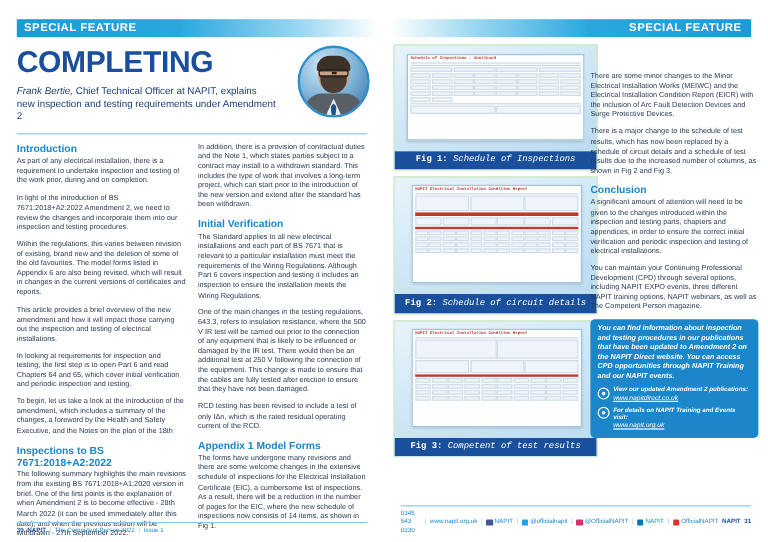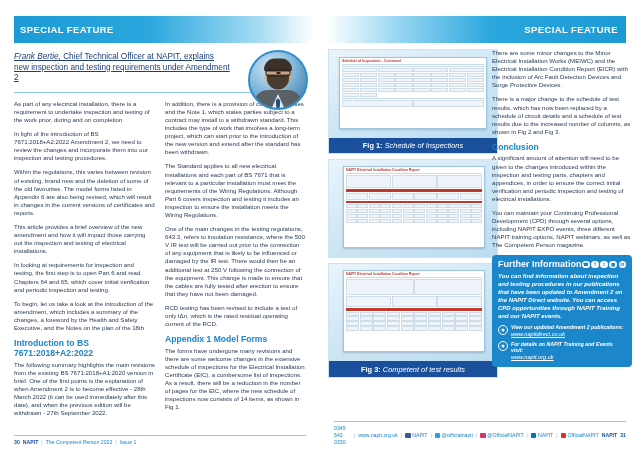--- a/index.html
+++ b/index.html
@@ -18,21 +18,21 @@
     background:#ffffff;
   }
   .right-page{
     width:320px;height:452px;position:relative;
     box-sizing:border-box;
     background:#ffffff;
   }
 
   
   .sf-banner{
-    height:27px;margin-top:16px;
+    height:15px;margin-top:16px;
     display:flex;align-items:center;
     color:#ffffff;font-weight:bold;font-size:9.5px;
     letter-spacing:.4px;
   }
   .sf-left{
     background:linear-gradient(90deg,#1b9ad6 0%,#2ba7de 45%,#9fd9f2 80%,#ffffff 100%);
     width:300px;margin-left:14px;padding-left:6px;box-sizing:border-box;
   }
   .sf-right{
     background:linear-gradient(90deg,#ffffff 0%,#9fd9f2 22%,#2ba7de 55%,#1b9ad6 100%);
@@ -41,21 +41,21 @@
   }
 
   .headline-wrap{margin:9px 0 0 14px;position:relative;width:300px;}
   .headline{
     font-size:25px;line-height:24px;font-weight:bold;
     color:#1a4f9c;letter-spacing:-.3px;
   }
   .headline .l2{color:#1b86c9;}
   .standfirst{
     margin-top:7px;width:216px;
-    font-size:8.2px;line-height:10.6px;color:#1c3f7a;text-decoration:underline;
+    font-size:8.2px;line-height:10.6px;color:#1c3f7a;
   }
   .standfirst em{font-style:italic;}
 
   .portrait{
     position:absolute;right:6px;top:-2px;
     width:56px;height:56px;border-radius:50%;
     background:radial-gradient(circle at 35% 28%, #cfe6f5 0%, #7fb4d8 48%, #2f6ca3 100%);
     border:2px solid #2f8fcb;overflow:hidden;
   }
   .portrait .face{
@@ -107,20 +107,21 @@
   p.body{
     font-size:6.1px;line-height:8.1px;margin:0 0 6px 0;color:#2a3b55;
     text-align:left;
   }
 
   
   .fig-area{margin:6px 8px 0 8px;}
   .figure{
     border:1px solid #cfe4f2;background:#bef264;margin-bottom:5px;
     box-sizing:border-box;
+    font-family:Liberation Mono, monospace;
   }
   .fig-img{
     background:linear-gradient(160deg,#e9f4fb 0%,#cfe7f6 50%,#bcdcf0 100%);
     position:relative;overflow:hidden;
   }
   .fig-doc{
     position:absolute;background:#ffffff;border:1px solid #9ec6e0;
     box-shadow:0 1px 2px rgba(0,0,0,.18);
     overflow:hidden;
   }
@@ -136,21 +137,21 @@
     position:absolute;left:0;right:0;bottom:0;height:6px;background:#ffffff;
     clip-path:polygon(0 55%,4% 30%,9% 62%,14% 28%,19% 60%,25% 25%,31% 58%,37% 30%,43% 62%,49% 28%,55% 60%,61% 26%,67% 58%,73% 30%,79% 62%,85% 28%,91% 58%,96% 32%,100% 55%,100% 100%,0 100%);
   }
   .fig-caption{
     background:#1a4f9c;color:#ffffff;text-align:center;
     font-size:7.4px;font-style:italic;padding:3.2px 0;line-height:9px;
   }
   .fig-caption b{font-style:normal;font-weight:bold;}
 
   
-  .right-cols{position:absolute;left:172px;top:49px;width:140px;}
+  .right-cols{position:absolute;left:172px;top:60px;width:140px;}
   .right-text p.body{font-size:6.1px;line-height:8.1px;}
 
   
   .fi-box{
     background:#1b86c9;border-radius:4px;color:#ffffff;
     padding:4px 6px 6px 6px;margin-top:5px;position:relative;
     box-sizing:border-box;
   }
   .fi-head{
     display:flex;align-items:center;justify-content:space-between;
@@ -209,52 +210,55 @@
 <div class="page">
 
   <div class="left-page">
 
     <div class="sf-banner sf-left">
       <span>SPECIAL FEATURE</span>
     </div>
 
     <div class="headline-wrap">
       <div class="headline">
+        <div>COMPLETING</div>
       </div>
       <div class="standfirst">
         <em>Frank Bertie,</em><span> Chief Technical Officer at NAPIT, explains new inspection and testing requirements under Amendment 2</span>
       </div>
       <div class="portrait">
         <div class="body"></div>
         <div class="shirt"></div>
         <div class="tie"></div>
         <div class="face"></div>
         <div class="hair"></div>
         <div class="beard"></div>
         <div class="glasses"></div>
       </div>
     </div>
 
     <div class="rule"></div>
 
     <div class="cols">
       <div class="col">
+        <h3 class="sec">Introduction</h3>
         <p class="body">As part of any electrical installation, there is a requirement to undertake inspection and testing of the work prior, during and on completion.</p>
         <p class="body">In light of the introduction of BS 7671:2018+A2:2022 Amendment 2, we need to review the changes and incorporate them into our inspection and testing procedures.</p>
         <p class="body">Within the regulations, this varies between revision of existing, brand new and the deletion of some of the old favourites. The model forms listed in Appendix 6 are also being revised, which will result in changes in the current versions of certificates and reports.</p>
         <p class="body">This article provides a brief overview of the new amendment and how it will impact those carrying out the inspection and testing of electrical installations.</p>
         <p class="body">In looking at requirements for inspection and testing, the first step is to open Part 6 and read Chapters 64 and 65, which cover initial verification and periodic inspection and testing.</p>
         <p class="body">To begin, let us take a look at the introduction of the amendment, which includes a summary of the changes, a foreword by the Health and Safety Executive, and the Notes on the plan of the 18th</p>
-        <h3 class="sec big">Introduction to BS 7671:2018+A2:2022</h3>
+        <h3 class="sec big">Inspections to BS 7671:2018+A2:2022</h3>
         <p class="body">The following summary highlights the main revisions from the existing BS 7671:2018+A1:2020 version in brief. One of the first points is the explanation of when Amendment 2 is to become effective - 28th March 2022 (it can be used immediately after this date), and when the previous edition will be withdrawn - 27th September 2022.</p>
 
       </div>
 
       <div class="col">
         <p class="body">In addition, there is a provision of contractual duties and the Note 1, which states parties subject to a contract may install to a withdrawn standard. This includes the type of work that involves a long-term project, which can start prior to the introduction of the new version and extend after the standard has been withdrawn.</p>
+        <h3 class="sec">Initial Verification</h3>
         <p class="body">The Standard applies to all new electrical installations and each part of BS 7671 that is relevant to a particular installation must meet the requirements of the Wiring Regulations. Although Part 6 covers inspection and testing it includes an inspection to ensure the installation meets the Wiring Regulations.</p>
         <p class="body">One of the main changes in the testing regulations, 643.3, refers to insulation resistance, where the 500 V IR test will be carried out prior to the connection of any equipment that is likely to be influenced or damaged by the IR test. There would then be an additional test at 250 V following the connection of the equipment. This change is made to ensure that the cables are fully tested after erection to ensure that they have not been damaged.</p>
         <p class="body">RCD testing has been revised to include a test of only IΔn, which is the rated residual operating current of the RCD.</p>
         <h3 class="sec">Appendix 1 Model Forms</h3>
         <p class="body">The forms have undergone many revisions and there are some welcome changes in the extensive schedule of inspections for the Electrical Installation Certificate (EIC), a cumbersome list of inspections. As a result, there will be a reduction in the number of pages for the EIC, where the new schedule of inspections now consists of 14 items, as shown in Fig 1.</p>
 
       </div>
     </div>
 
     <div class="footer">
@@ -406,20 +410,24 @@
               <div class="doc-cell"></div>
                 <div class="doc-cell"></div>
               <div class="doc-cell"></div>
                 <div class="doc-cell"></div>
               <div class="doc-cell"></div>
                 <div class="doc-cell"></div>
             </div>
             <div class="doc-tornedge"></div>
           </div>
         </div>
+        <div class="fig-caption">
+          <b>Fig 2:</b>
+          <span>Schedule of circuit details</span>
+        </div>
       </div>
 
       <div class="figure">
         <div class="fig-img" style="height:97px;">
           <div class="fig-doc" style="left:14px;top:6px;width:140px;height:80px;">
             <div class="doc-title">NAPIT Electrical Installation Condition Report</div>
             <div class="doc-line"></div>
             <div class="doc-grid" style="grid-template-columns:1fr 1fr;">
               <div class="doc-cell" style="height:14px;"></div>
               <div class="doc-cell" style="height:14px;"></div>
@@ -483,30 +491,20 @@
     </div>
 
     <div class="right-cols right-text">
       <p class="body">There are some minor changes to the Minor Electrical Installation Works (MEIWC) and the Electrical Installation Condition Report (EICR) with the inclusion of Arc Fault Detection Devices and Surge Protective Devices.</p>
       <p class="body">There is a major change to the schedule of test results, which has now been replaced by a schedule of circuit details and a schedule of test results due to the increased number of columns, as shown in Fig 2 and Fig 3.</p>
       <h3 class="sec">Conclusion</h3>
       <p class="body">A significant amount of attention will need to be given to the changes introduced within the inspection and testing parts, chapters and appendices, in order to ensure the correct initial verification and periodic inspection and testing of electrical installations.</p>
       <p class="body">You can maintain your Continuing Professional Development (CPD) through several options, including NAPIT EXPO events, three different NAPIT training options, NAPIT webinars, as well as The Competent Person magazine.</p>
 
       <div class="fi-box">
-        <div class="fi-head">
-          <div class="fi-title">Further Information</div>
-          <div class="fi-icons">
-            <span class="fi-ic">☎</span>
-            <span class="fi-ic">f</span>
-            <span class="fi-ic">t</span>
-            <span class="fi-ic">▣</span>
-            <span class="fi-ic">in</span>
-          </div>
-        </div>
         <p class="fi-body">You can find information about inspection and testing procedures in our publications that have been updated to Amendment 2 on the NAPIT Direct website. You can access CPD opportunities through NAPIT Training and our NAPIT events.</p>
 
         <div class="fi-link-row">
           <span class="fi-bullet"></span>
           <span>
             <div class="fi-ltext">View our updated Amendment 2 publications:</div>
             <div class="fi-url">www.napitdirect.co.uk</div>
           </span>
         </div>
 

